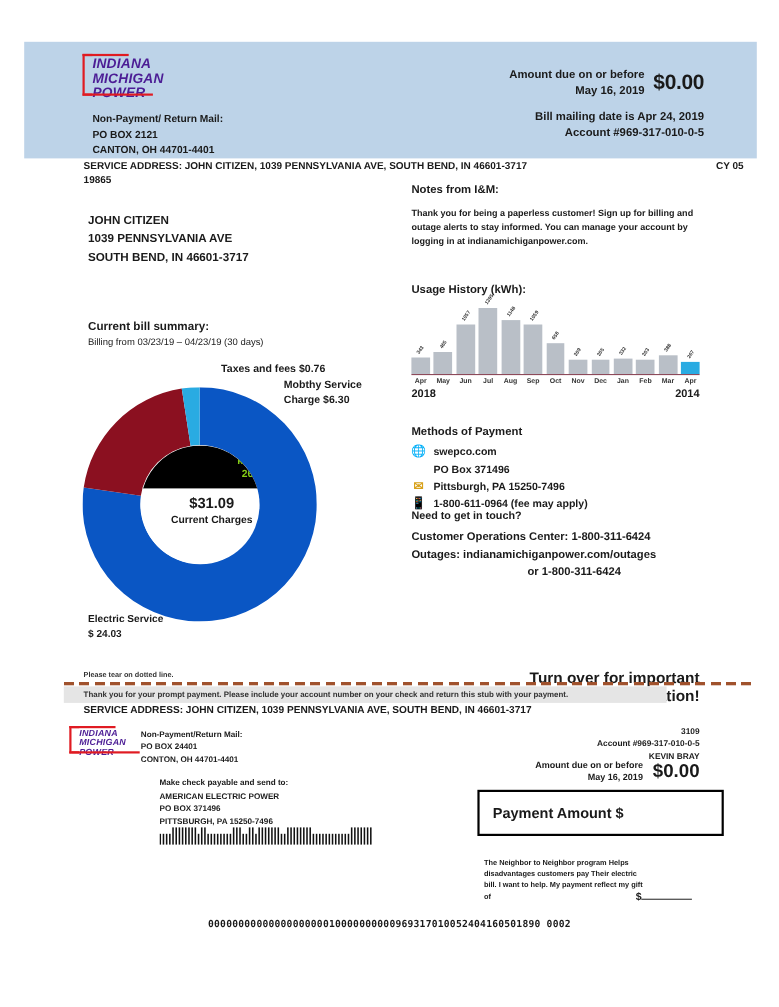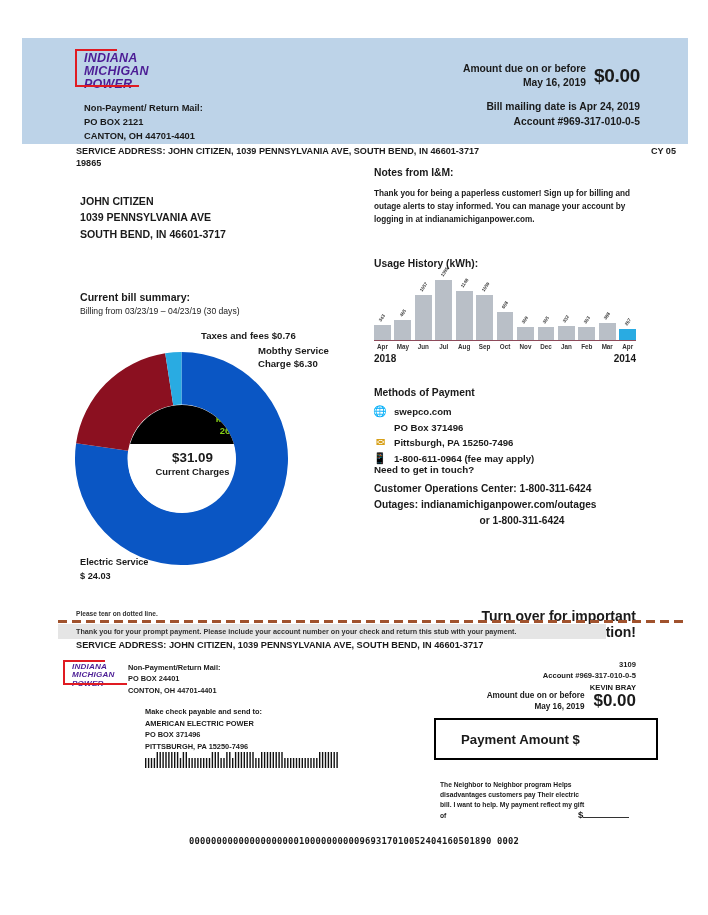--- a/index.html
+++ b/index.html
@@ -88,21 +88,21 @@
 
   .stub-logo{position:absolute;left:72px;top:663px;font-size:8.1px;}
   .stub-mail{position:absolute;left:128px;top:662px;font-size:7.4px;font-weight:bold;line-height:1.55;}
   .stub-right{position:absolute;left:420px;top:659px;width:216px;text-align:right;font-size:7.6px;font-weight:bold;line-height:1.5;}
   .stub-due{position:absolute;left:420px;top:690px;width:216px;display:flex;align-items:center;justify-content:flex-end;gap:9px;}
   .stub-due .l{font-size:8.2px;font-weight:bold;text-align:right;line-height:1.35;}
   .stub-due .a{font-size:17px;font-weight:bold;}
   .payto{position:absolute;left:145px;top:706px;font-size:7.4px;font-weight:bold;line-height:1.58;}
   .barcode{position:absolute;left:145px;top:752px;width:196px;height:16px;}
   .pay-box{position:absolute;left:434px;top:718px;width:224px;height:42px;border:2.3px solid #000;box-sizing:border-box;display:flex;align-items:center;}
-  .pay-box span{padding-left:25px;font-size:13.2px;font-weight:bold;text-align:center;}
+  .pay-box span{padding-left:12px;font-size:13.2px;font-weight:bold;text-align:center;}
   .n2n{position:absolute;left:440px;top:780px;width:150px;font-size:6.7px;font-weight:bold;line-height:1.52;}
   .n2n b{font-weight:bold;}
   .n2n-amt{position:absolute;left:578px;top:808px;font-size:9.6px;font-weight:bold;}
   .n2n-amt i{display:inline-block;width:46px;border-bottom:1px solid #333;height:9px;}
   .ocr{position:absolute;left:0;top:836px;width:708px;text-align:center;font-family:"DejaVu Sans Mono",monospace;font-size:8.8px;letter-spacing:.2px;font-weight:bold;}
 </style>
 </head>
 <body>
 
 <div class="page">

